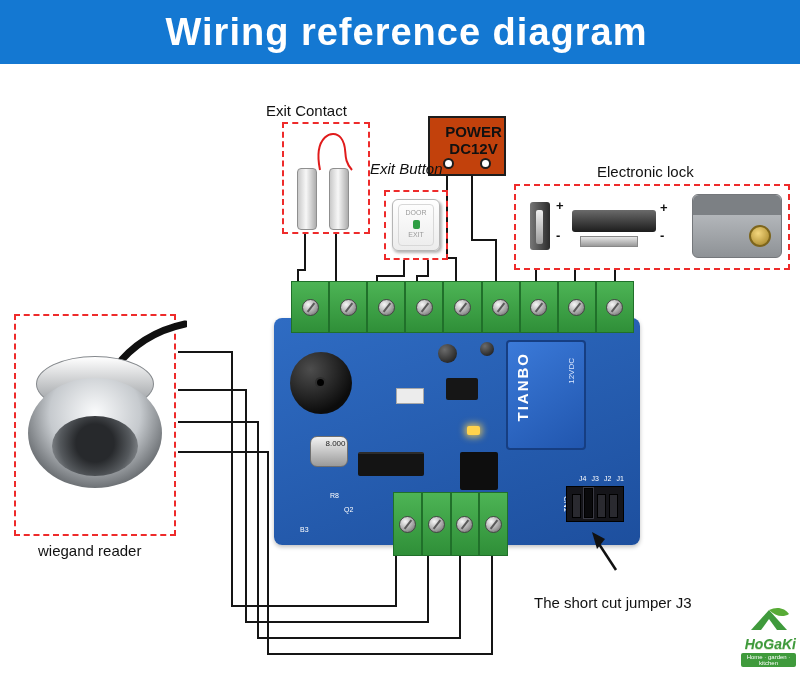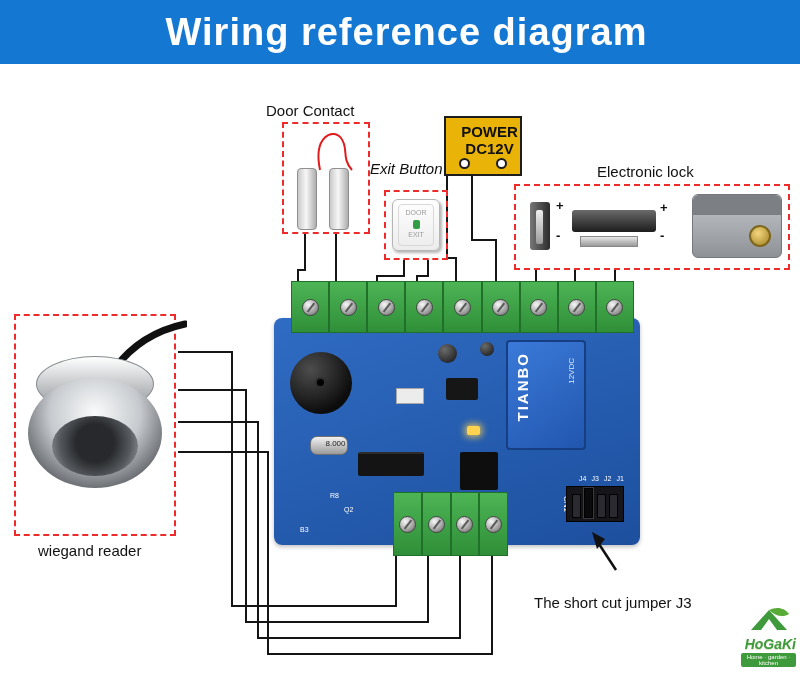--- a/index.html
+++ b/index.html
@@ -15,22 +15,22 @@
   .lbl { position:absolute; font-size:15px; color:#111; white-space:nowrap; }
 
   
   #dc-label { left:266px; top:102px; }
   #dc-box { left:282px; top:122px; width:88px; height:112px; border:2px dashed #ee2b2b; }
   .dc-bar { position:absolute; width:20px; height:62px; top:44px; border-radius:4px;
             background:linear-gradient(90deg,#c9c9c9,#f7f7f7 45%,#adadad); border:1px solid #8f8f8f; }
   #dc-bar-l { left:13px; } #dc-bar-r { left:45px; }
 
   
-  #power-box { left:428px; top:116px; width:78px; height:60px; border:2px solid #1d1d1d; background:#eab308;
-               text-align:center; font-weight:700; font-size:15px; line-height:1.15; padding-top:5px; color:#111;margin-left:16px; }
+  #power-box { left:428px; top:116px; width:78px; height:60px; border:2px solid #1d1d1d; background:#c2410c;
+               text-align:center; font-weight:700; font-size:15px; line-height:1.15; padding-top:5px; color:#111; }
   .pterm { position:absolute; bottom:5px; width:11px; height:11px; border:2px solid #1d1d1d; border-radius:50%; background:#fff; }
   #pterm-l { left:13px; } #pterm-r { right:13px; }
 
   
   #exit-label { left:370px; top:160px;font-style:italic; }
   #exit-box { left:384px; top:190px; width:64px; height:70px; border:2px dashed #ee2b2b; }
   #exit-btn { position:absolute; left:6px; top:7px; width:48px; height:52px; border-radius:6px;
               background:linear-gradient(#ffffff,#ececec); border:1px solid #b5b5b5; box-shadow:1.5px 2px 3px rgba(0,0,0,.3); }
   #exit-plate { position:absolute; left:5px; top:4px; right:5px; bottom:4px; border:1px solid #d8d8d8; border-radius:4px;
                 font-size:7px; color:#9a9a9a; text-align:center; line-height:1.25; padding-top:4px; }
@@ -73,21 +73,21 @@
   #tb-bottom { left:380px; top:492px; width:128px; height:64px; display:flex; }
   .tcell { flex:1; background:linear-gradient(#4db455,#2f8f38); border:1px solid #20702a;
            display:flex; align-items:center; justify-content:center; }
   .screw { width:17px; height:17px; border-radius:50%; position:relative;
            background:radial-gradient(circle at 35% 30%,#f7f7f7,#9e9e9e 62%,#585858); border:1px solid #454545; }
   .screw::after { content:""; position:absolute; left:7px; top:2px; width:2px; height:11px; background:#5a5a5a; transform:rotate(38deg); }
 
   #buzzer { left:290px; top:352px; width:62px; height:62px; border-radius:50%;
             background:radial-gradient(circle at 33% 28%,#4d4d4d,#0c0c0c 72%); }
   #buzzer-hole { position:absolute; left:25px; top:25px; width:11px; height:11px; border-radius:50%; background:#000; border:2px solid #2e2e2e; }
-  #crystal { left:310px; top:436px; width:38px; height:19px; border-radius:7px; text-align:center;
+  #crystal { left:310px; top:436px; width:38px; height:31px; border-radius:7px; text-align:center;
              background:linear-gradient(#f2f2f2,#9a9a9a); border:1px solid #6f6f6f; font-size:8px; color:#222; line-height:13px; }
   #ic1 { left:358px; top:452px; width:66px; height:24px; background:#141414; border-radius:2px; border-top:2px solid #2c2c2c; }
   #ic2 { left:446px; top:378px; width:32px; height:22px; background:#161616; border-radius:2px; }
   #ic3 { left:460px; top:452px; width:38px; height:38px; background:#0e0e0e; border-radius:2px; }
   #comp-w { left:396px; top:388px; width:28px; height:16px; background:#ececec; border:1px solid #a8a8a8; }
   #cap1 { left:438px; top:344px; width:19px; height:19px; border-radius:50%;
           background:radial-gradient(circle at 35% 30%,#6b6b6b,#101010); }
   #cap2 { left:480px; top:342px; width:14px; height:14px; border-radius:50%;
           background:radial-gradient(circle at 35% 30%,#6b6b6b,#101010); }
   #led { left:467px; top:426px; width:9px; height:9px; background:#ffd34d; border-radius:2px;
@@ -131,21 +131,21 @@
       <path d="M536 270 V296"></path>
       <path d="M575 270 V296"></path>
       <path d="M615 270 V296"></path>
       <path d="M178 352 H232 V606 H396 V556"></path>
       <path d="M178 390 H246 V622 H428 V556"></path>
       <path d="M178 422 H258 V638 H460 V556"></path>
       <path d="M178 452 H268 V654 H492 V556"></path>
     </g>
   </svg>
 
-  <div class="lbl" id="dc-label">Door Contact</div>
+  <div class="lbl" id="dc-label">Exit Contact</div>
   <div class="abs" id="dc-box">
     <svg width="84" height="108">
       <path d="M23 46 C16 12 36 4 44 14 C52 24 44 34 55 46" stroke="#e01b1b" stroke-width="2" fill="none"></path>
     </svg>
     <div class="dc-bar" id="dc-bar-l"></div>
     <div class="dc-bar" id="dc-bar-r"></div>
   </div>
 
   <div class="abs" id="power-box">
     <div>POWER</div>

